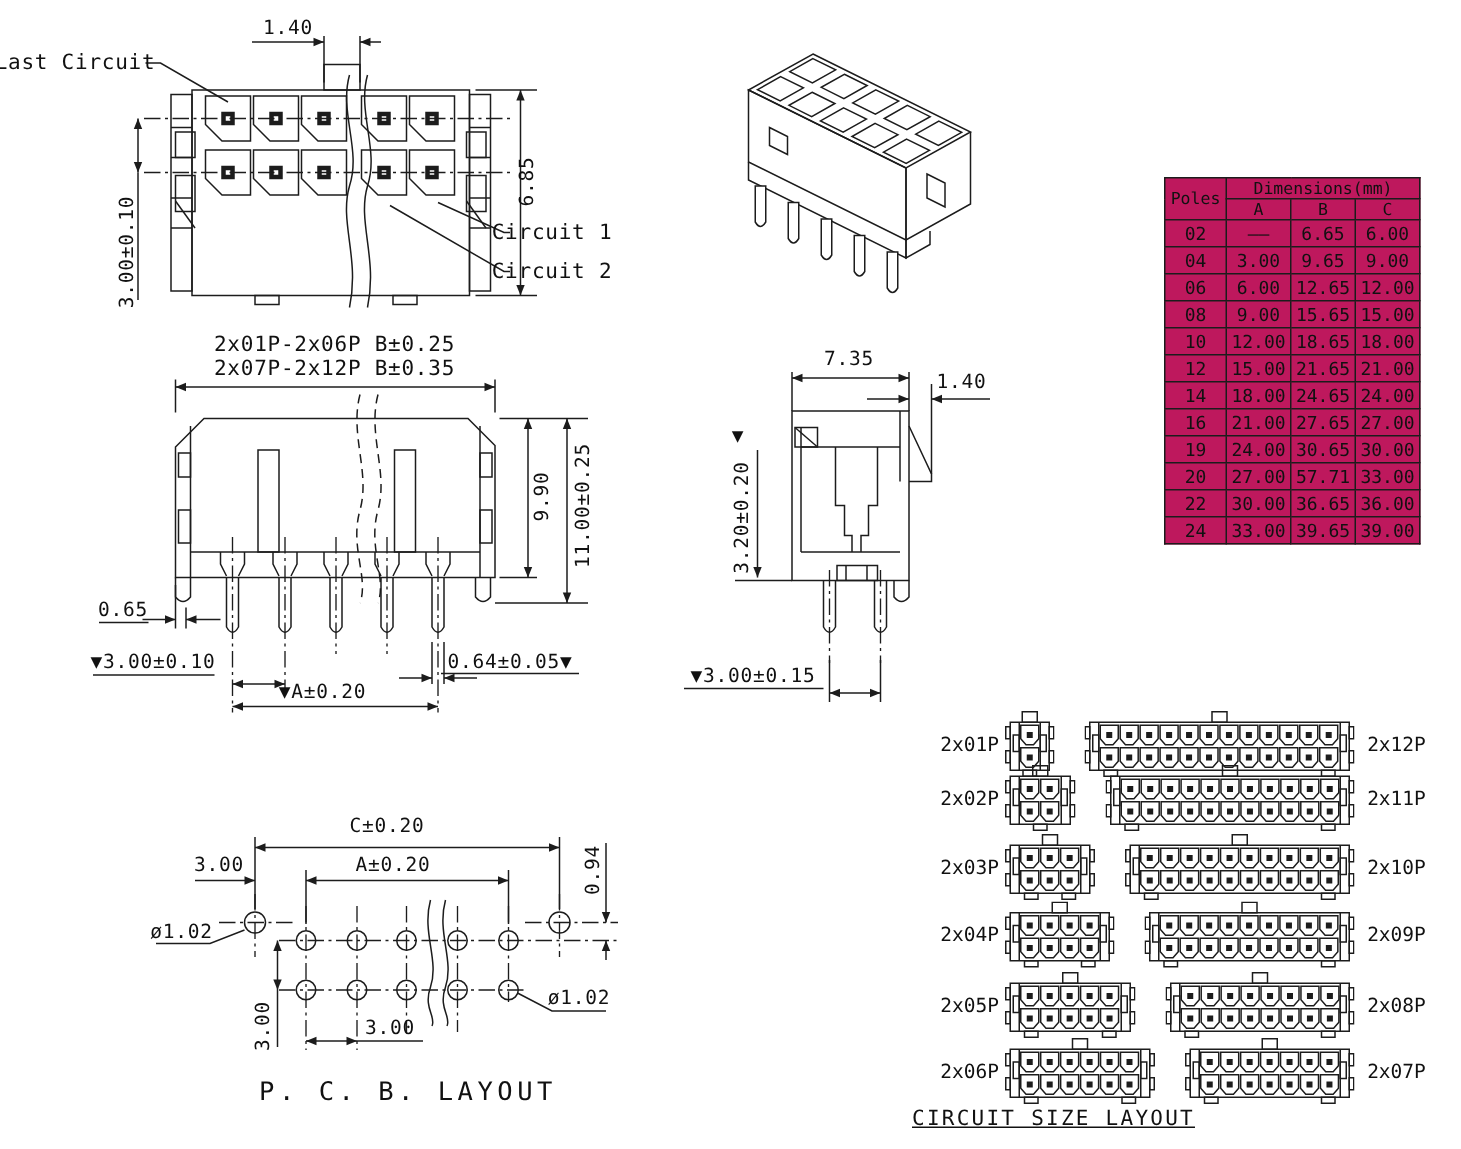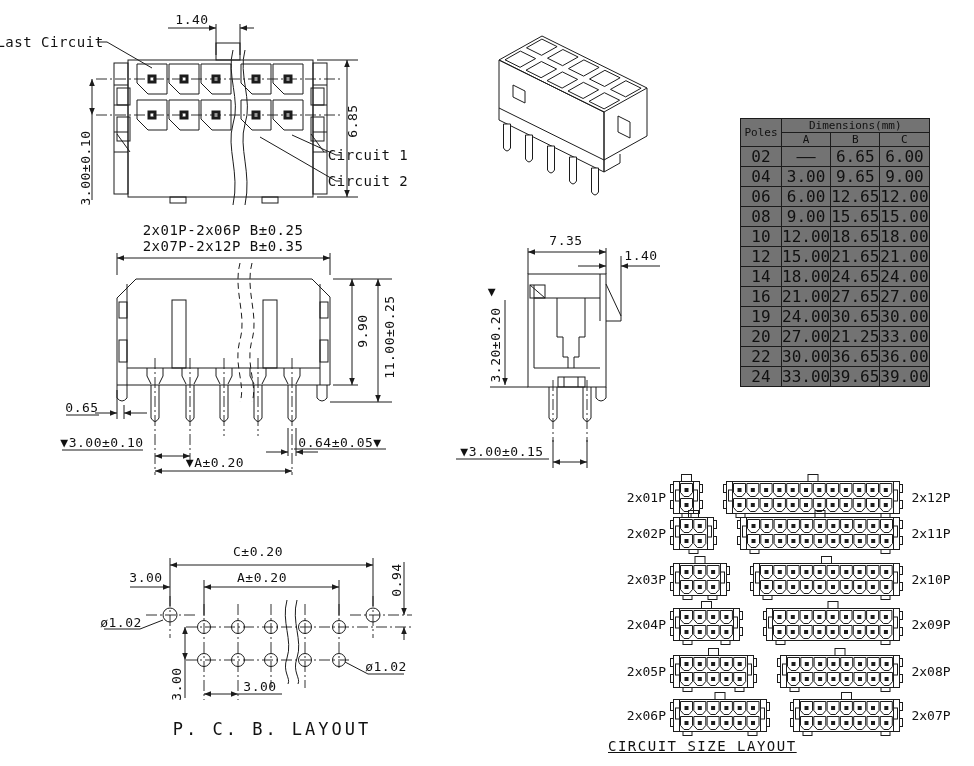--- a/index.html
+++ b/index.html
@@ -9,23 +9,23 @@
   #art *{stroke:#1c1c1c;fill:none;stroke-width:1}
   #art .ink{fill:#1c1c1c;stroke:none}
   #art .wht{fill:#fff;stroke:none}
   #art .cl{stroke-dasharray:11 3 2 3;stroke-width:0.9}
   #art .bk{stroke-dasharray:6 4}
   .dim{position:absolute;transform:translate(-50%,-50%);font-size:13px;white-space:nowrap;
        letter-spacing:0.5px;line-height:1}
   .dim.v{transform:translate(-50%,-50%) rotate(-90deg)}
   .dim.rng{font-size:14px}
   .dim.big{font-size:17px;letter-spacing:3px}
-  table{position:absolute;left:740px;top:118px;border-collapse:collapse;background:#737373}
+  table{position:absolute;left:776px;top:118px;border-collapse:collapse;background:#be185d}
   th,td{border:1px solid #1c1c1c;font-weight:normal;text-align:center;padding:0;
-        font-size:16px;height:17px}
+        font-size:12px;height:17px}
   th{font-size:11px;height:12px}
   td:nth-child(1){width:40px}td:nth-child(n+2){width:42px}
   .cl-row{position:absolute;left:608px;width:345px;height:46px}
   .cl-label{position:absolute;top:50%;transform:translateY(-50%);font-size:13px}
   .cl-label.l{left:0;width:58px;text-align:right}
   .cl-label.r{right:0;width:44px;text-align:center}
   .cl-conn-l{position:absolute;left:62px;top:50%;transform:translateY(-50%);line-height:0}
   .cl-conn-r{position:absolute;right:50px;top:50%;transform:translateY(-50%);line-height:0}
   .conn *{stroke:#1c1c1c;fill:none;stroke-width:1}
   .conn .ink{fill:#1c1c1c;stroke:none}
@@ -375,21 +375,21 @@
       </tr>
       <tr>
         <td>19</td>
         <td>24.00</td>
         <td>30.65</td>
         <td>30.00</td>
       </tr>
       <tr>
         <td>20</td>
         <td>27.00</td>
-        <td>21.25</td>
+        <td>57.71</td>
         <td>33.00</td>
       </tr>
       <tr>
         <td>22</td>
         <td>30.00</td>
         <td>36.65</td>
         <td>36.00</td>
       </tr>
       <tr>
         <td>24</td>

